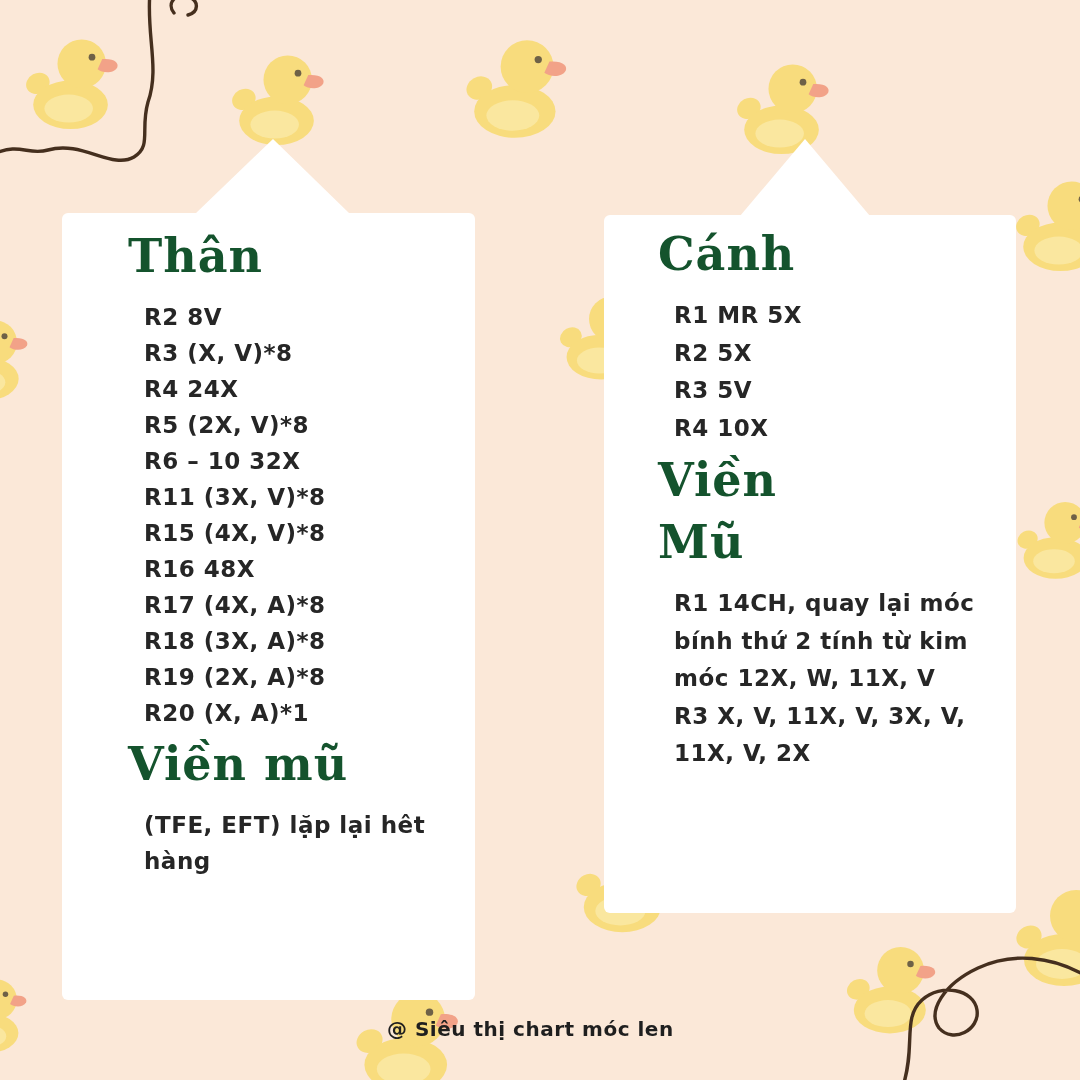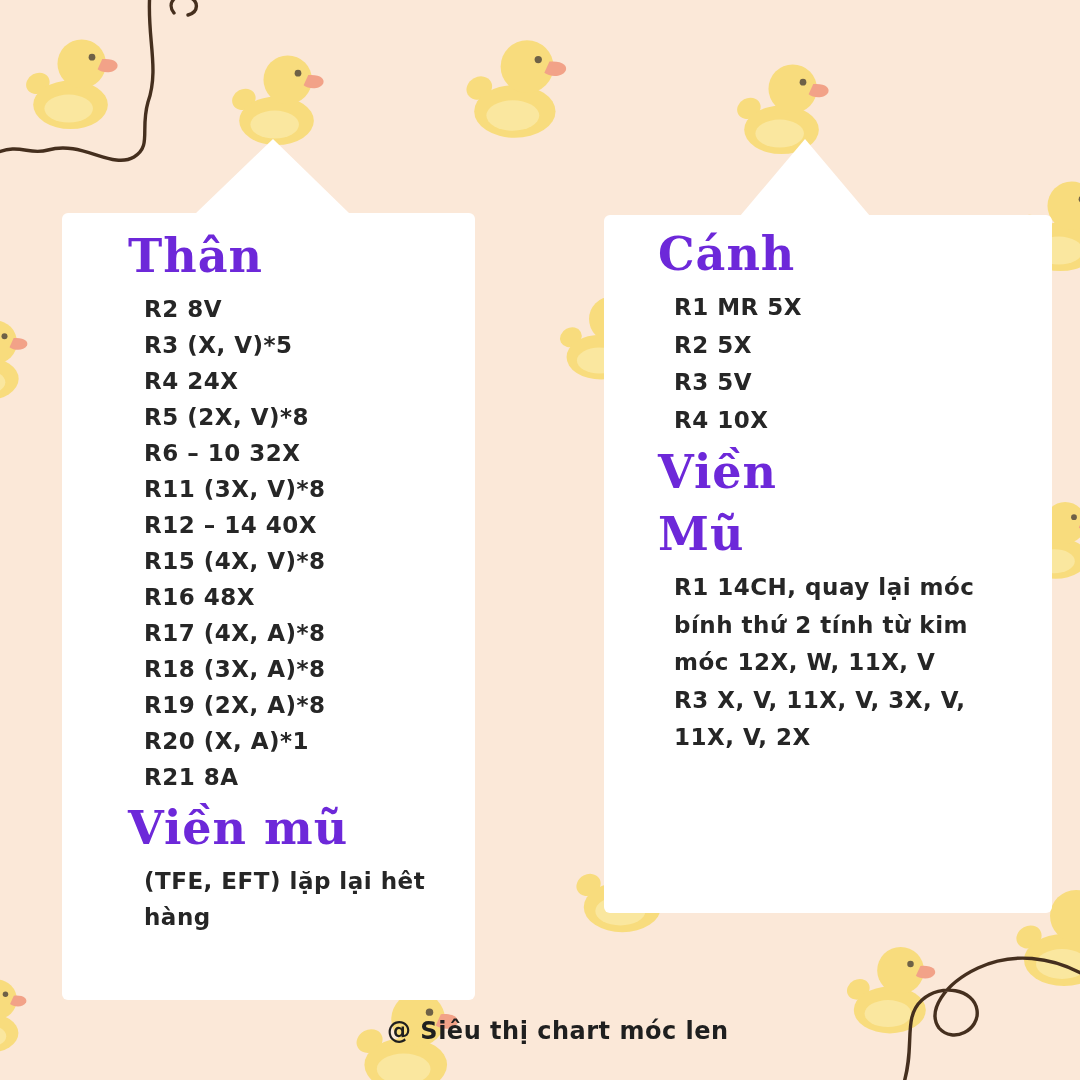--- a/index.html
+++ b/index.html
@@ -10,40 +10,40 @@
   }
   
   .duck{position:absolute; z-index:1;}
   .swirls{position:absolute; left:0; top:0; z-index:1; pointer-events:none;}
   
   .panel{
     position:absolute; background:#FFFFFF; border-radius:6px; z-index:2;
     box-sizing:border-box;
   }
   .panel.left{left:62px; top:213px; width:413px; height:787px; padding:12px 18px 0 76px;}
-  .panel.right{left:604px; top:215px; width:448px; height:698px; padding:8px 18px 0 64px;}
+  .panel.right{left:604px; top:215px; width:412px; height:698px; padding:8px 18px 0 64px;}
   .tri{position:absolute; width:0; height:0; border-style:solid;}
   .panel.left  .tri{top:-74px; left:133px; border-width:0 77px 75px 78px; border-color:transparent transparent #FFFFFF transparent;}
   .panel.right .tri{top:-76px; left:136px; border-width:0 65px 77px 65px; border-color:transparent transparent #FFFFFF transparent;}
   .section h2{
     margin:2px 0 4px -10px;
     font-family:"DejaVu Serif", serif;
     font-weight:700; font-size:46px; line-height:58px;
-    color:#6d28d9; letter-spacing:1px;
+    color:#14532d; letter-spacing:1px;
   }
-  .section .lines{margin:6px 0 4px 6px;}
+  .section .lines{margin:14px 0 4px 6px;}
   .line{
     font-weight:700; font-size:23px; color:#262626;
     letter-spacing:0.5px; max-width:346px;
   }
   .panel.left  .line{line-height:36px;}
   .panel.right .line{line-height:37.5px;}
   .footer{
     position:absolute; left:387px; top:1017px; z-index:3;
-    font-weight:700; font-size:24px; color:#1f1f1f; letter-spacing:0.5px;
+    font-weight:700; font-size:20px; color:#1f1f1f; letter-spacing:0.5px;
   }
 </style>
 </head>
 <body>
 
 <div id="stage">
 
   <svg width="0" height="0" style="position:absolute">
     <defs>
       <symbol id="duck" viewBox="0 0 120 110">
@@ -105,33 +105,31 @@
     </g>
   </svg>
 
   <div class="panel left">
     <div class="tri"></div>
     <div class="sections">
   <div class="section">
     <h2>Thân</h2>
     <div class="lines">
             <div class="line">R2 8V</div>
-            <div class="line">R3 (X, V)*5</div>
+            <div class="line">R3 (X, V)*8</div>
             <div class="line">R4 24X</div>
             <div class="line">R5 (2X, V)*8</div>
             <div class="line">R6 – 10 32X</div>
             <div class="line">R11 (3X, V)*8</div>
-            <div class="line">R12 – 14 40X</div>
             <div class="line">R15 (4X, V)*8</div>
             <div class="line">R16 48X</div>
             <div class="line">R17 (4X, A)*8</div>
             <div class="line">R18 (3X, A)*8</div>
             <div class="line">R19 (2X, A)*8</div>
             <div class="line">R20 (X, A)*1</div>
-            <div class="line">R21 8A</div>
           </div>
   </div>
 
 
   <div class="section">
     <h2>Viền mũ</h2>
     <div class="lines">
             <div class="line">(TFE, EFT) lặp lại hêt hàng</div>
           </div>
   </div>

